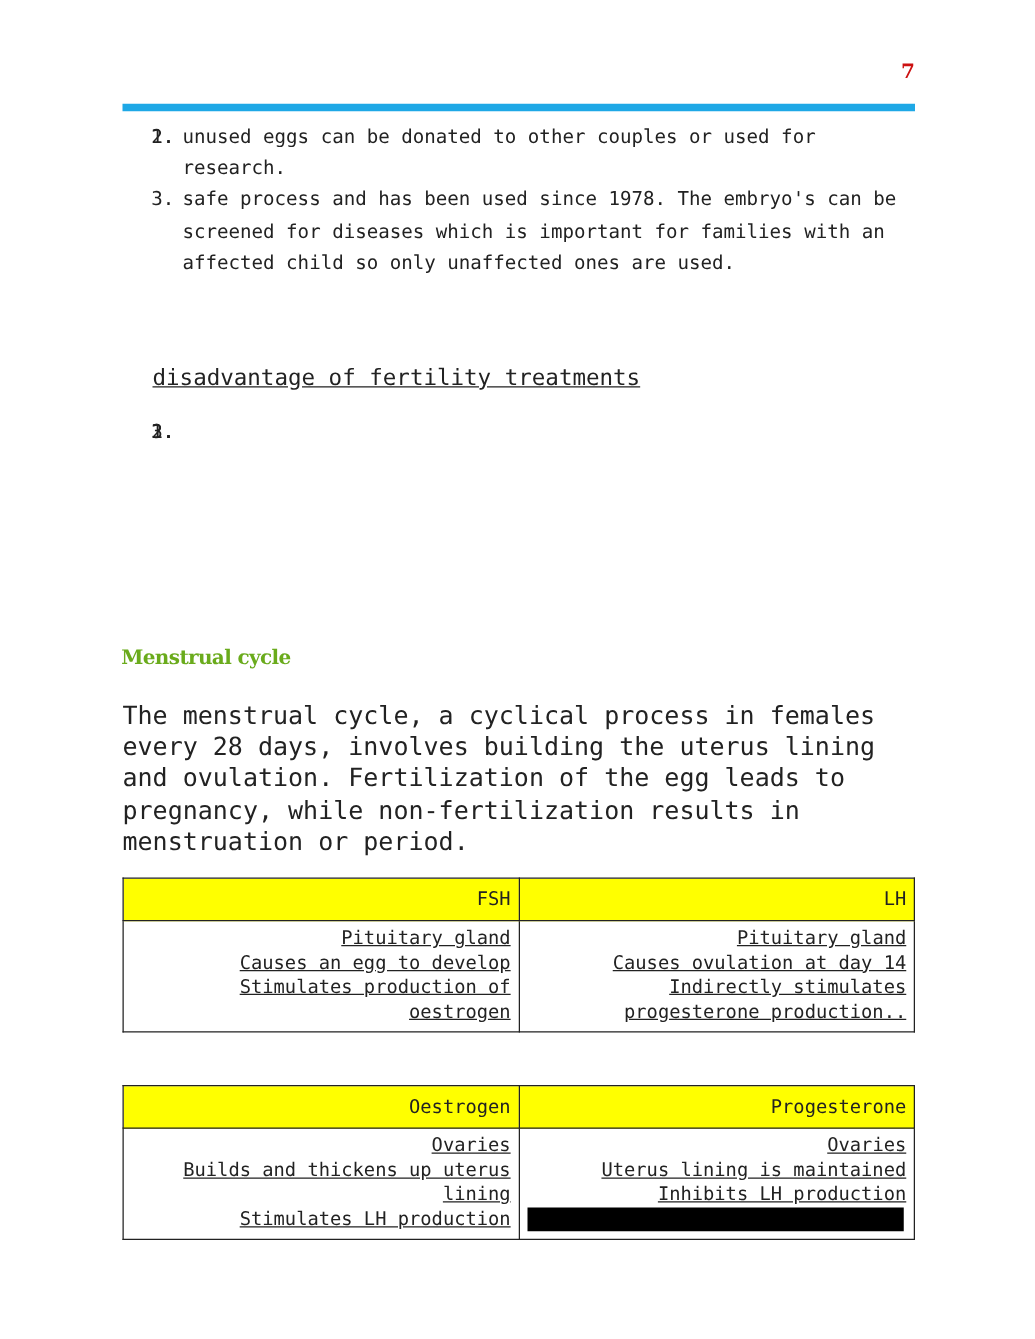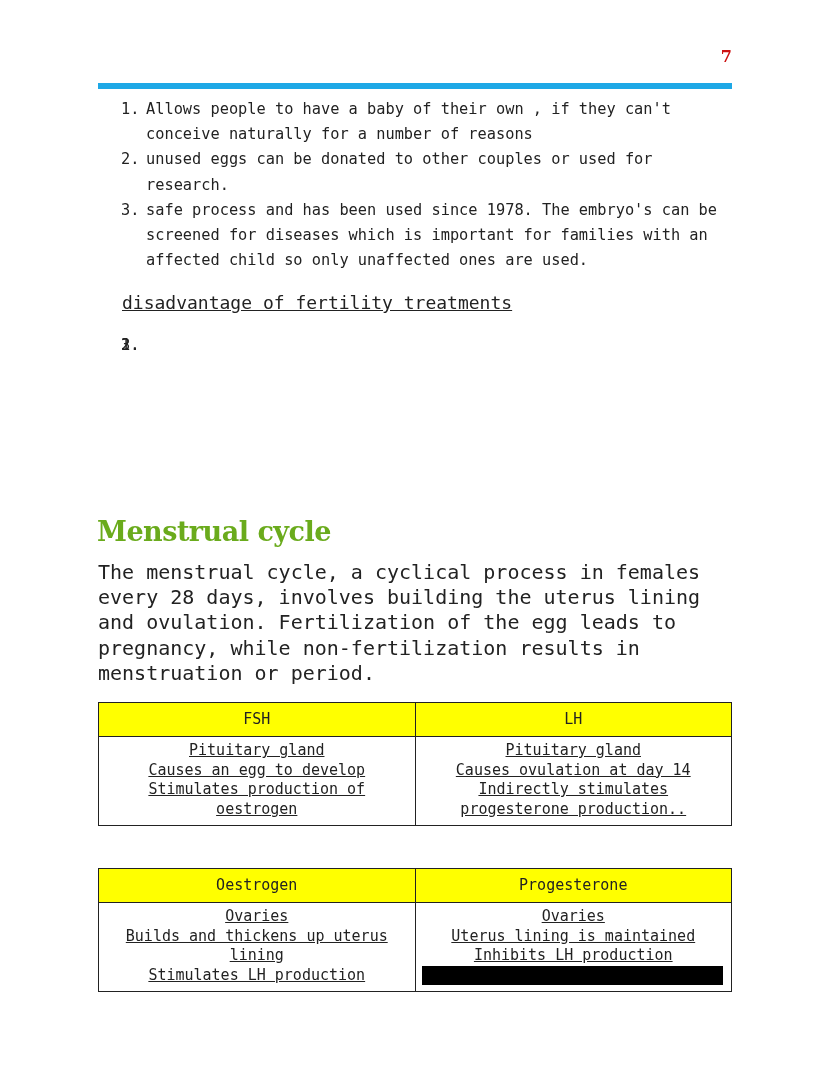--- a/index.html
+++ b/index.html
@@ -19,49 +19,49 @@
   ol.list li .num { position: absolute; left: 23px; top: 0; }
   .list-advantages { top: 97px; }
   .list-disadvantages { top: 333px; }
   .subheading {
     position: absolute; top: 292px; left: 122px; font-size: 18px; line-height: 22px;
     text-decoration: underline;
   }
   .section-title {
     position: absolute; top: 516px; left: 97px; margin: 0;
     font-family: "DejaVu Serif", "Liberation Serif", serif; font-weight: bold;
-    font-size: 27px; color: #6aab1c; letter-spacing: -0.5px;
+    font-size: 16px; color: #6aab1c; letter-spacing: -0.5px;
   }
   .intro {
     position: absolute; top: 560px; left: 98px; width: 640px; margin: 0;
     font-size: 20px; line-height: 25.2px;
   }
   table.hormones {
     position: absolute; left: 98px; width: 634px; border-collapse: collapse;
     font-size: 15px; line-height: 19.5px; table-layout: fixed;
   }
   table.hormones td, table.hormones th {
-    border: 1.5px solid #222222; vertical-align: top; text-align: center; font-weight: normal;
+    border: 1.5px solid #222222; vertical-align: top; text-align: right; font-weight: normal;
     padding: 0 6px;
   }
   table.hormones th { background: #ffff00; height: 33px; vertical-align: middle; }
   table.hormones td { padding-top: 4px; padding-bottom: 6px; text-decoration: underline; }
   .table-1 { top: 702px; }
   .table-2 { top: 868px; }
   .line { display: block; white-space: pre-wrap; }
   .redacted { display: block; background: #000000; height: 19px; margin-right: 2px; }
 </style>
 </head>
 <body>
 
 <div class="page-number">7</div>
 <div class="top-rule"></div>
 
 <ol class="list list-advantages mono">
-  <li><span class="num">1.</span><span>Allows people to have a baby of their own , if they can't conceive naturally for a number of reasons</span></li>
+  <li><span class="num">1.</span></li>
   <li><span class="num">2.</span><span>unused eggs can be donated to other couples or used for research.</span></li>
   <li><span class="num">3.</span><span>safe process and has been used since 1978. The embryo's can be screened for diseases which is important for families with an affected child so only unaffected ones are used.</span></li>
 </ol>
 
 <div class="subheading mono">disadvantage of fertility treatments</div>
 
 <ol class="list list-disadvantages mono">
   <li><span class="num">1.</span></li>
   <li><span class="num">2.</span></li>
   <li><span class="num">3.</span></li>

